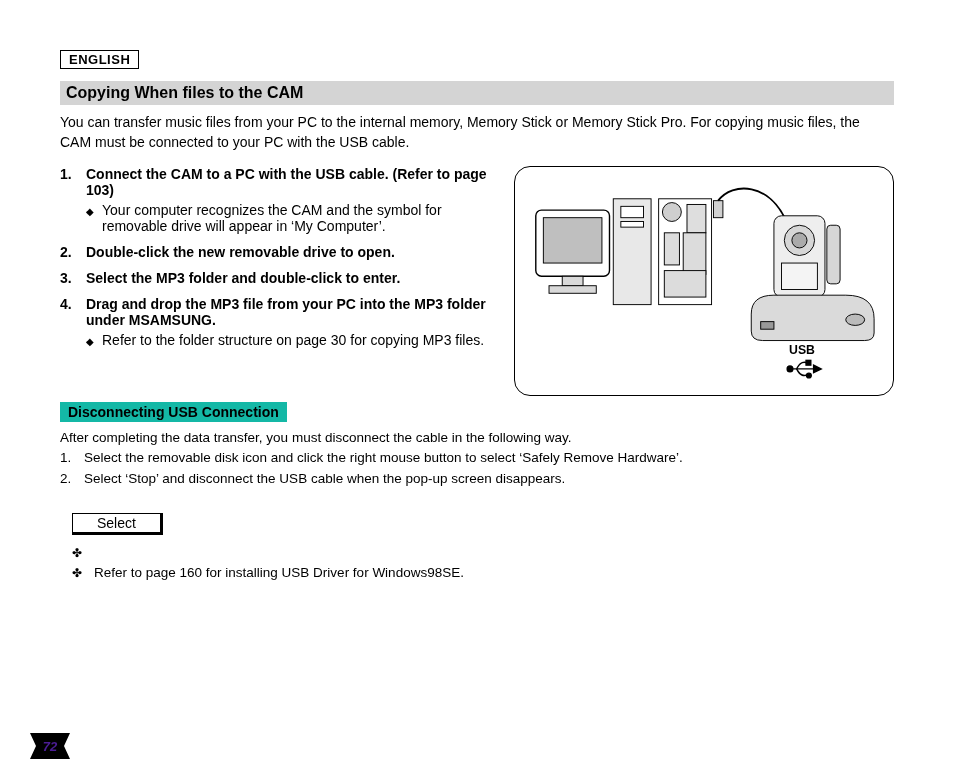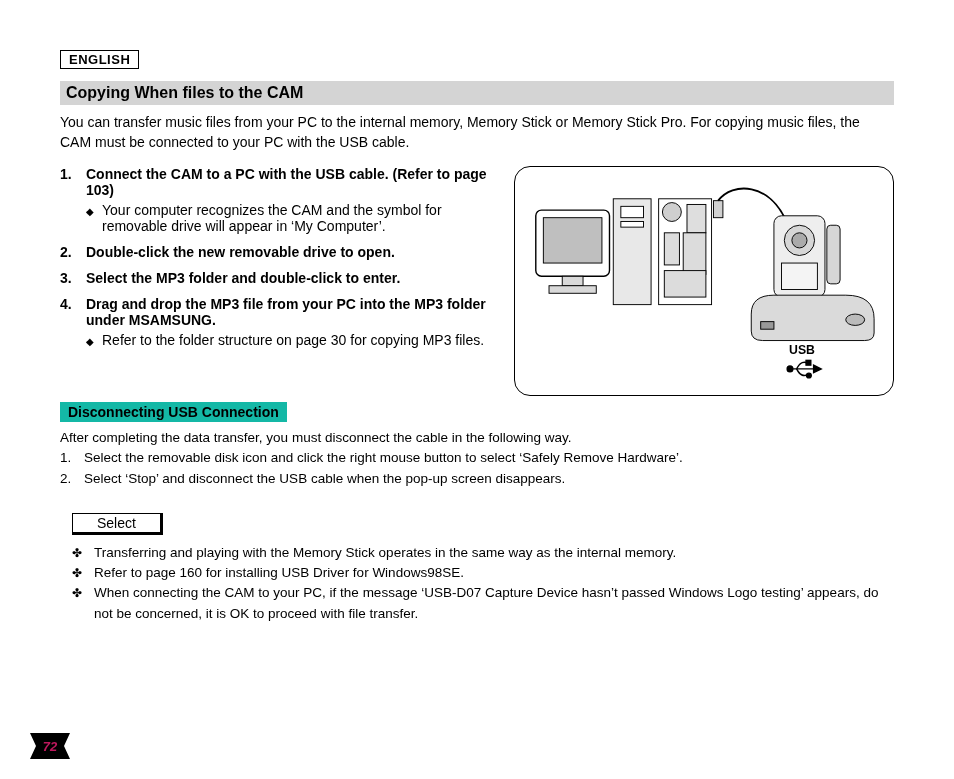--- a/index.html
+++ b/index.html
@@ -125,21 +125,21 @@
     position: absolute;
     left: 30px;
     bottom: 20px;
     width: 40px;
     height: 26px;
   }
   .page-num-flag svg { width:100%; height:100%; }
   .page-num-flag .pn {
     position:absolute; left:0; top:0; width:100%; height:100%;
     display:flex; align-items:center; justify-content:center;
-    color:#be185d; font-weight:bold; font-style:italic; font-size:13px;
+    color:#4c1d95; font-weight:bold; font-style:italic; font-size:13px;
   }
 </style>
 </head>
 <body>
 
 <div class="page">
 
   <div class="lang-tag">ENGLISH</div>
 
 
@@ -240,29 +240,24 @@
     <div class="disconnect-row">
       <span class="dn">2.</span>
       <span>Select ‘Stop’ and disconnect the USB cable when the pop-up screen disappears.</span>
     </div>
   </div>
 
   <div class="notes-box">Select</div>
   <div class="notes-list">
     <div class="note-row">
       <span class="nb"></span>
-      <span>Transferring and playing with the Memory Stick operates in the same way as the internal memory.</span>
     </div>
     <div class="note-row">
       <span class="nb"></span>
       <span>Refer to page 160 for installing USB Driver for Windows98SE.</span>
-    </div>
-    <div class="note-row">
-      <span class="nb"></span>
-      <span>When connecting the CAM to your PC, if the message ‘USB-D07 Capture Device hasn’t passed Windows Logo testing’ appears, do not be concerned, it is OK to proceed with file transfer.</span>
     </div>
   </div>
 
   <div class="page-num-flag">
     <svg viewBox="0 0 40 26">
         <polygon points="0,0 40,0 34,13 40,26 0,26 6,13" fill="#000"></polygon>
       </svg>
     <div class="pn">72</div>
   </div>
 

